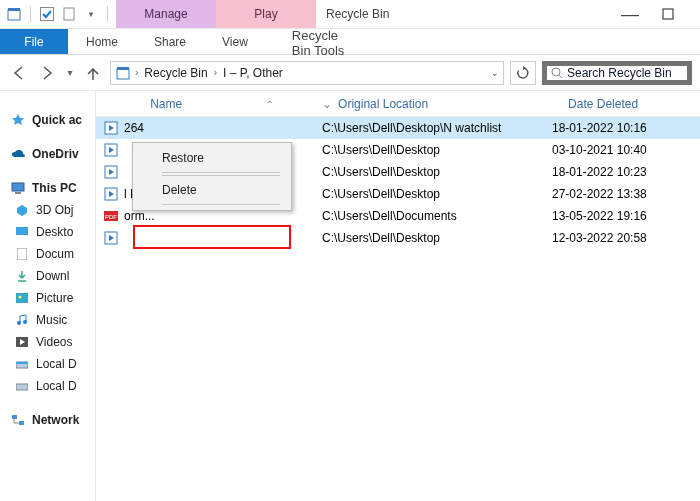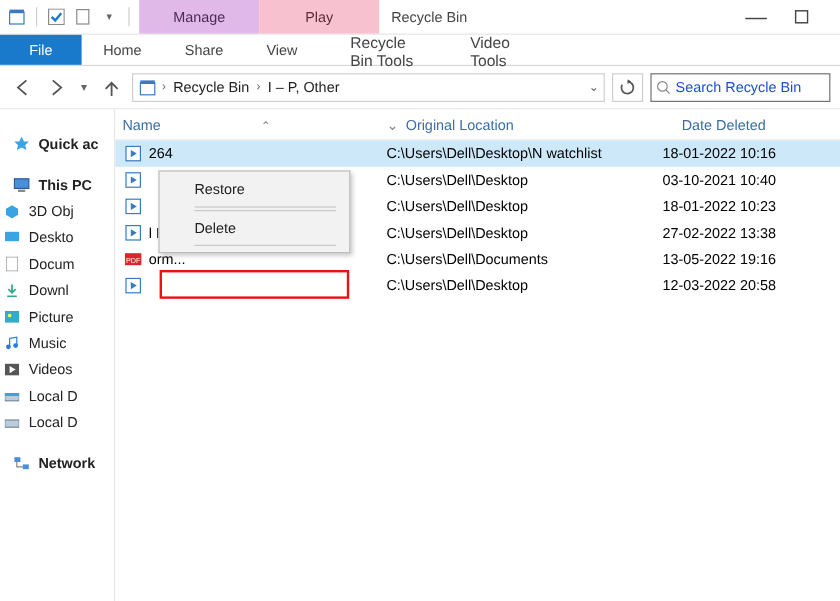--- a/index.html
+++ b/index.html
@@ -77,57 +77,57 @@
     display:flex;
     align-items:center;
     padding:0 4px;
     gap:4px;
   }
   .addr .crumb { color:#222; padding:0 2px;}
   .addr .chev { color:#666; font-size:10px;}
   .addr-spacer{flex:1;}
   .refresh { width:26px;height:24px;border:1px solid #cfcfcf; display:flex;align-items:center;justify-content:center;}
   .search {
-    width:150px;height:24px;border:1px solid #737373;
-    display:flex;align-items:center; padding:0 4px; color:#1d4ed8; gap:4px;
+    width:150px;height:24px;border:5px solid #737373;
+    display:flex;align-items:center; padding:0 4px; color:#0f172a; gap:4px;
   }
   .main {
     display:flex;
     height: calc(501px - 29px - 26px - 36px);
   }
   .sidebar {
     width:96px;
     border-right:1px solid #e9e9e9;
     padding-top:18px;
     overflow:hidden;
   }
   .side-group { margin-bottom:12px;}
   .side-item {
     display:flex; align-items:center; gap:6px;
-    height:22px; padding-left:2px;
+    height:22px; padding-left:14px;
     white-space:nowrap; overflow:hidden;
     color:#222;
   }
   .side-item.bold { font-weight:600; padding-left:10px;}
   .side-icon{width:16px;height:16px;display:flex;align-items:center;justify-content:center;flex-shrink:0;}
   .content {
     flex:1;
     position:relative;
     overflow:hidden;
   }
   .cols {
     height:26px;
     display:flex;
     align-items:center;
     border-bottom:1px solid #e9e9e9;
     color:#3a6ea5;
     font-size:12px;
     padding-left:6px;
   }
-  .col-name{width:220px;}
+  .col-name{width:220px;text-align:center;}
   .col-loc{width:230px;}
   .col-date{flex:1;}
   .sort-ind{margin-left:80px;color:#888;font-size:10px;}
   .rows{}
   .row {
     height:22px;
     display:flex; align-items:center;
     padding-left:6px;
   }
   .row.selected{ background:#cde8f9;}
@@ -201,21 +201,20 @@
   </div>
 </div>
 
 <div class="ribbon-tabs">
   <div class="file-tab">File</div>
   <div class="rtab">Home</div>
   <div class="rtab">Share</div>
   <div class="rtab">View</div>
   <div style="width:8px;"></div>
   <div class="rtab sub manage">Recycle Bin Tools</div>
-  <div class="rtab sub manage">Video Tools</div>
 </div>
 
 <div class="nav-row">
   <div class="nav-arrow">
     <svg width="18" height="18">
         <path class="arrow-svg" d="M12 3 L5 9 L12 15"></path>
       </svg>
   </div>
   <div class="nav-arrow">
     <svg width="18" height="18">
@@ -266,20 +265,30 @@
             <svg width="14" height="14">
               <path d="M7 1 L9 5 L13 5 L10 8 L11 12 L7 10 L3 12 L4 8 L1 5 L5 5 Z" fill="#3aa3e3"></path>
             </svg>
           </span>
         <span>Quick ac</span>
       </div>
     </div>
     <div class="side-group">
       <div class="side-item bold">
         <span class="side-icon">
+            <svg width="14" height="10">
+              <path d="M4 8 Q1 8 1 5 Q1 3 4 3 Q5 1 8 1 Q12 1 12 5 Q14 5 14 7 Q14 8 12 8 Z" fill="#0a64a4"></path>
+            </svg>
+          </span>
+        <span>OneDriv</span>
+      </div>
+    </div>
+    <div class="side-group">
+      <div class="side-item bold">
+        <span class="side-icon">
             <svg width="14" height="12">
               <rect x="1" y="1" width="12" height="8" fill="#4a90d9" stroke="#2a5a99"></rect>
               <rect x="4" y="10" width="6" height="2" fill="#888"></rect>
             </svg>
           </span>
         <span>This PC</span>
       </div>
       <div class="side-item">
           <span class="side-icon">
             <svg width="12" height="12">

